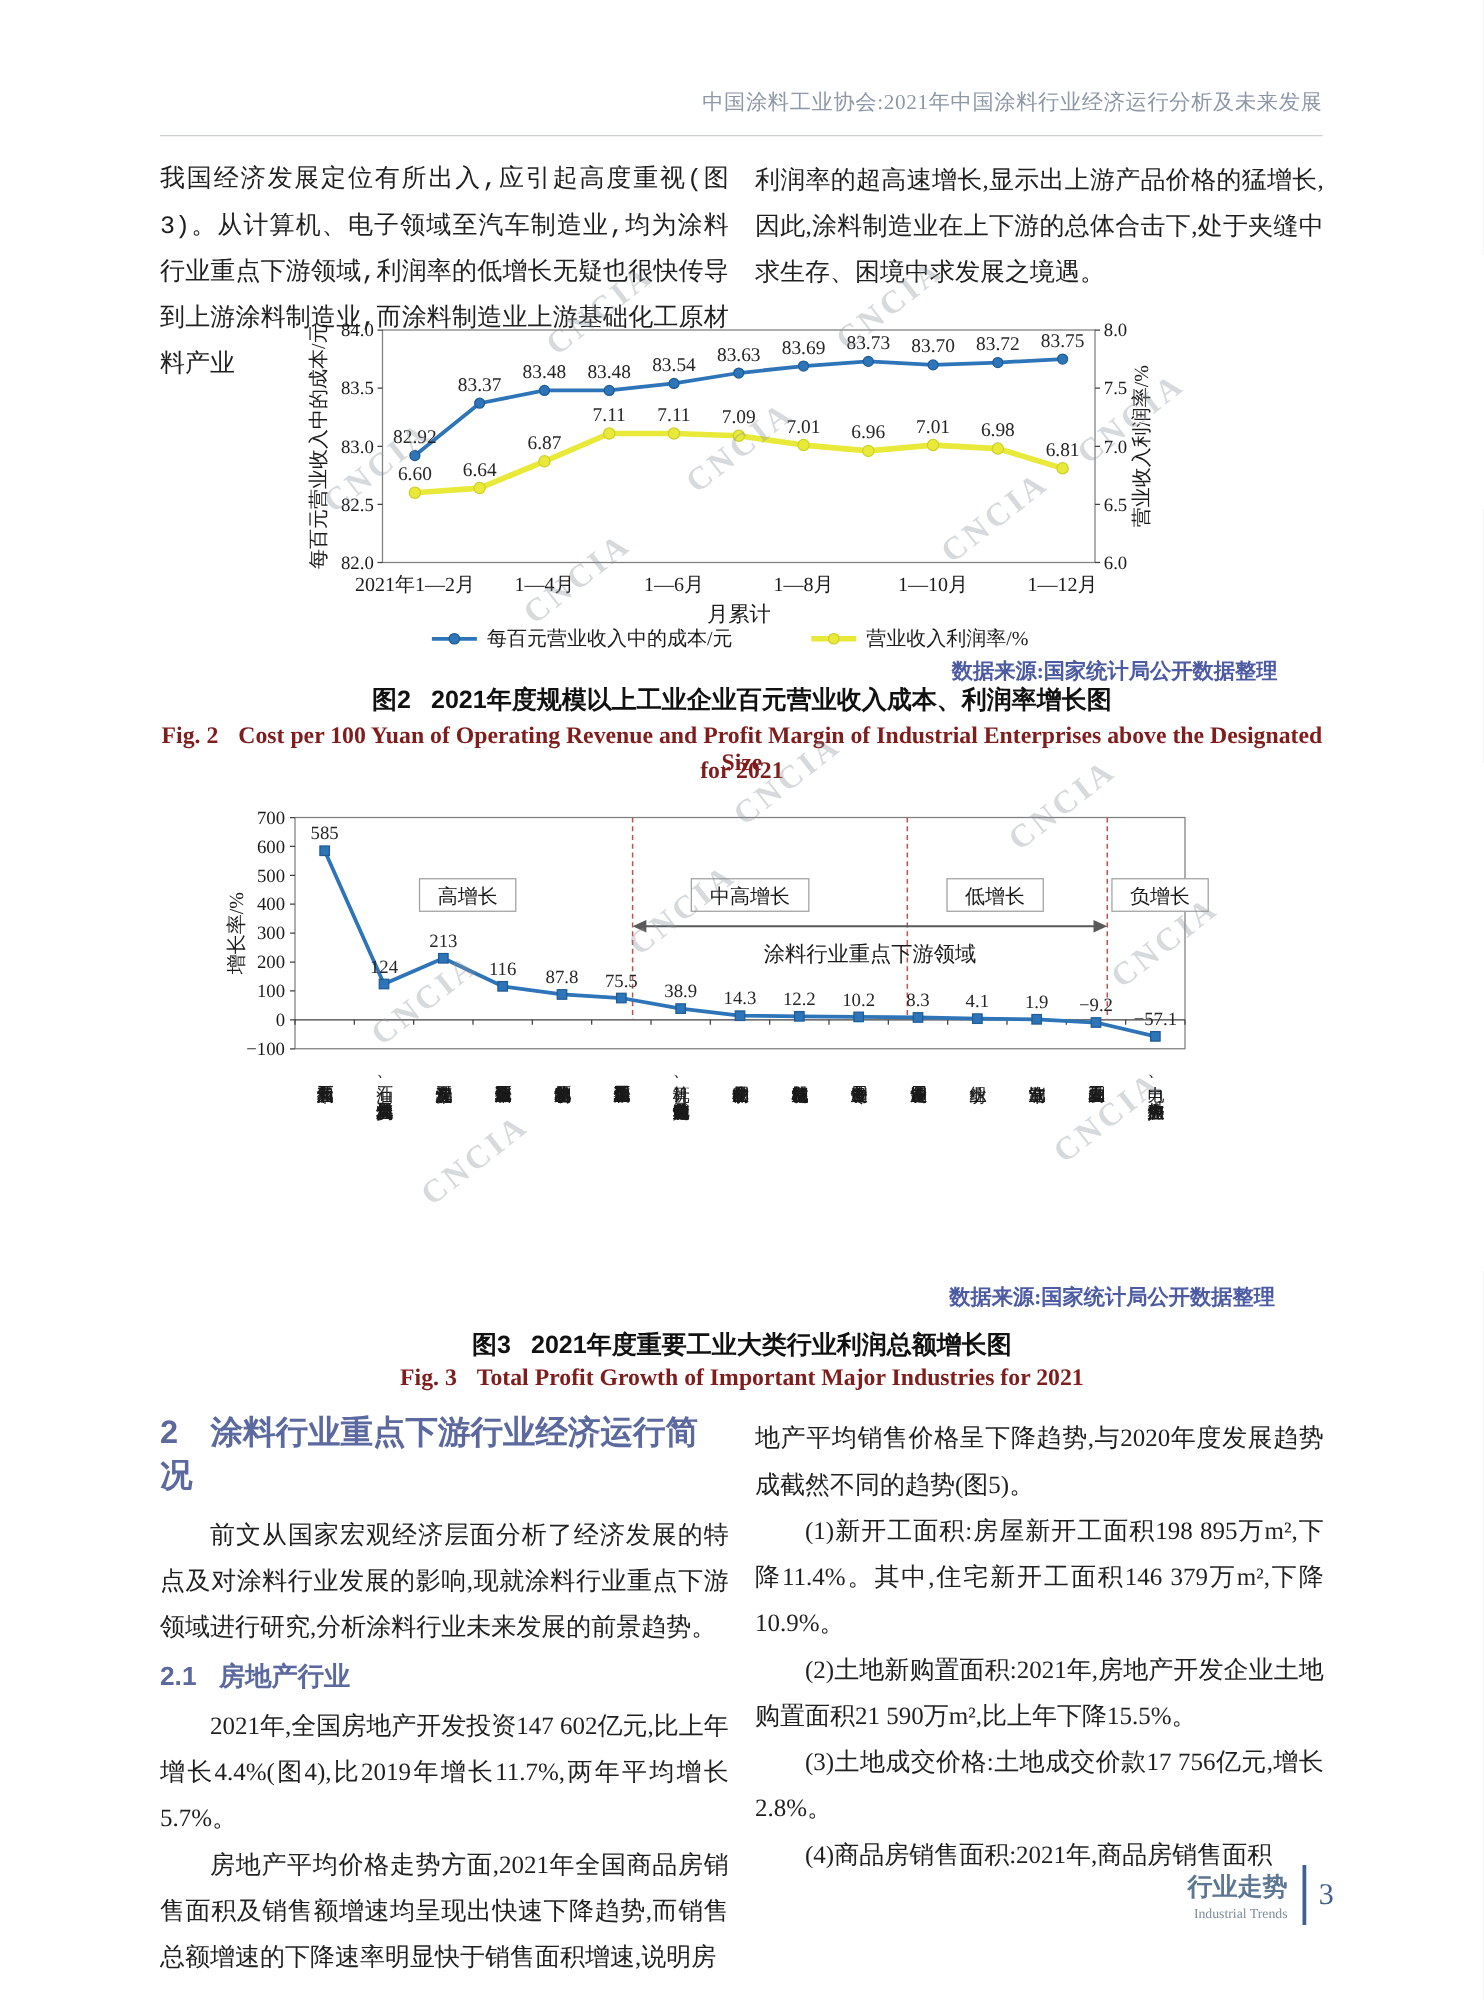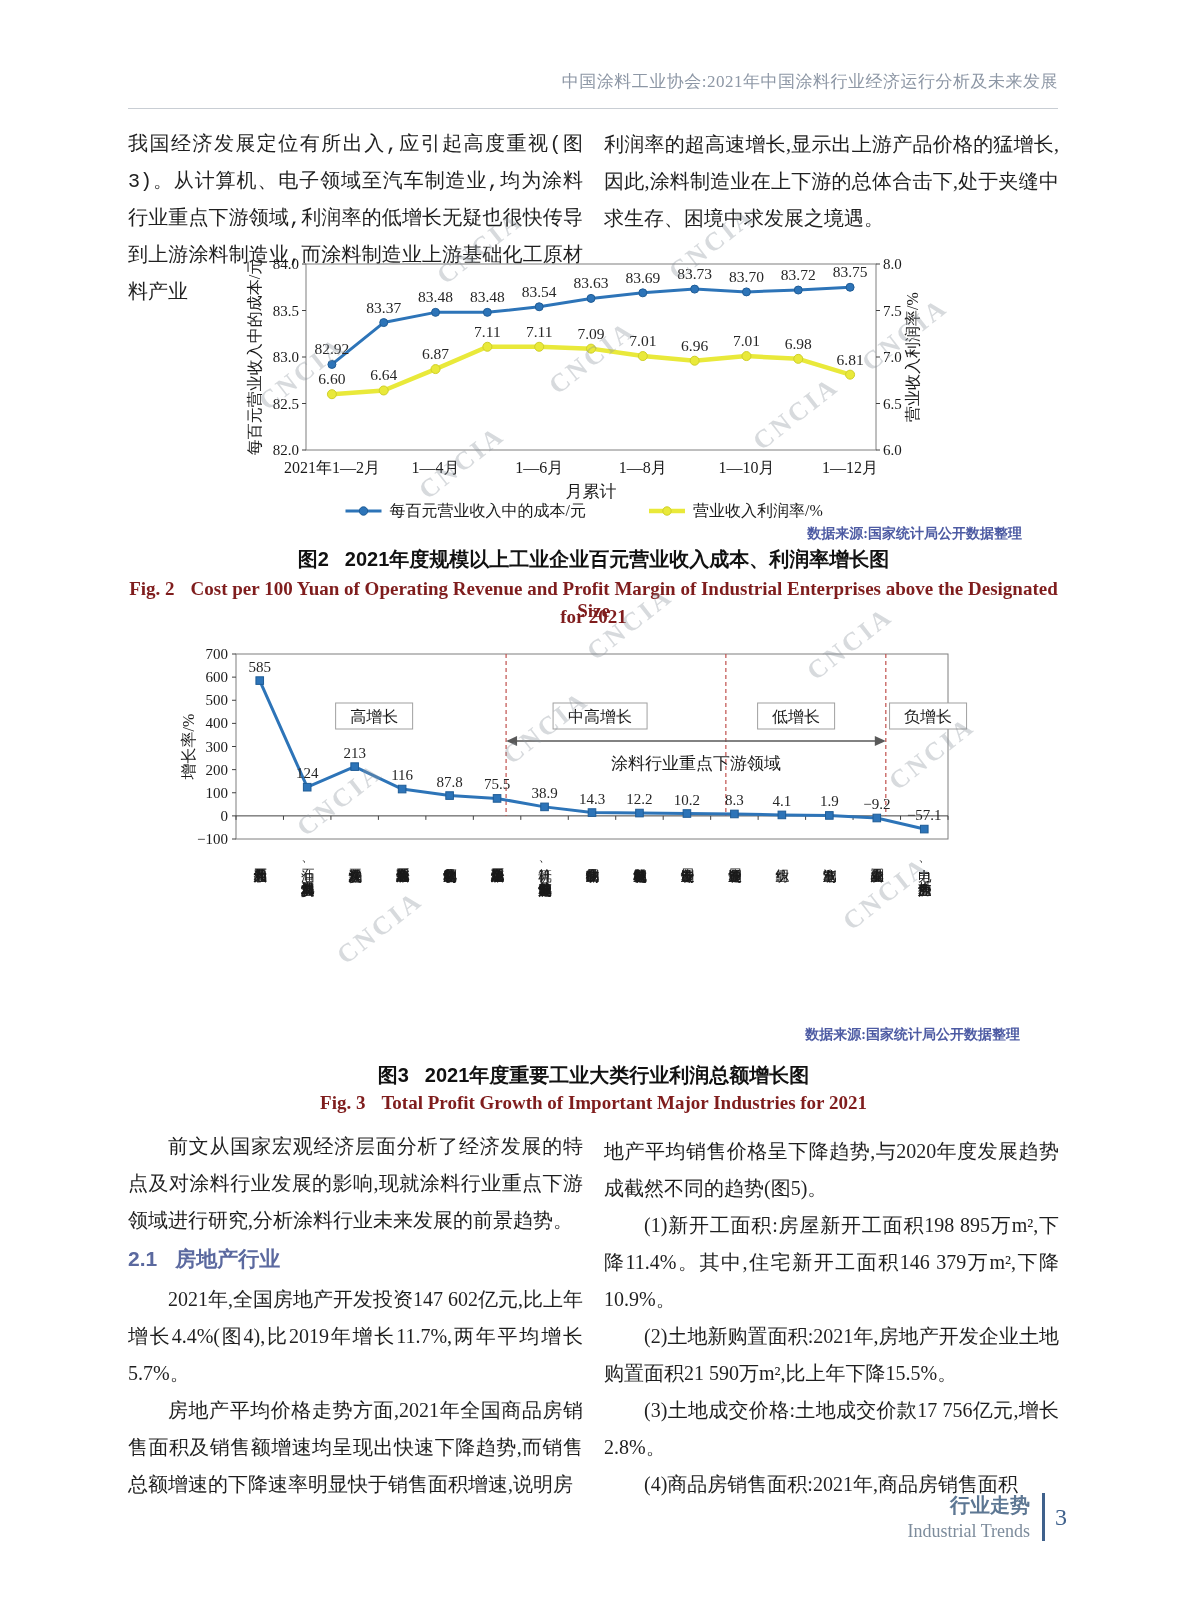--- a/index.html
+++ b/index.html
@@ -9,21 +9,21 @@
   
   .header-title{top:70px;right:129px;font-size:17px;color:#8d97a5;letter-spacing:.5px;}
   .header-rule{top:108px;left:128px;width:930px;height:1px;background:#c9ced4;}
   
   .col{width:455px;font-size:20px;line-height:37px;text-align:justify;}
   .para{text-align:justify;}
   .indent{text-indent:2em;}
   .intro-left{left:128px;top:126px;font-family:Liberation Mono, monospace;}
   .intro-right{left:604px;top:126px;}
   
-  .datasource{font-size:14px;font-weight:700;color:#4d5ba3;}
+  .datasource{font-size:17px;font-weight:700;color:#4d5ba3;}
   .ds1{top:525px;right:165px;}
   .ds2{top:1026px;right:167px;}
   .cap{left:128px;width:931px;text-align:center;}
   .cap-zh{font-family:"Liberation Sans","DejaVu Sans",sans-serif;font-weight:700;font-size:20px;color:#111;}
   .cap-en{font-weight:700;font-size:19px;color:#7f1d1d;}
   .cap-sp{margin-left:16px;}
   .cap2-zh{top:546px;} .cap2-en1{top:578px;} .cap2-en2{top:606px;}
   .cap3-zh{top:1062px;} .cap3-en{top:1092px;}
   
   .chart1{left:240px;top:250px;width:700px;height:278px;}
@@ -38,21 +38,21 @@
   .h2{font-family:"Liberation Sans","DejaVu Sans",sans-serif;font-weight:700;font-size:26px;
       color:#5b699f;margin:0 0 12px 0;}
   .h2 .num{margin-right:26px;}
   .h3{font-family:"Liberation Sans","DejaVu Sans",sans-serif;font-weight:700;font-size:21px;
       color:#5b699f;margin:6px 0 8px 0;}
   .h3 .num{margin-right:18px;}
   .bodyp{font-size:20px;line-height:37px;text-align:justify;margin:0;}
   
   .footer{right:120px;top:1492px;display:flex;align-items:center;}
   .footer .zh{font-family:"Liberation Sans","DejaVu Sans",sans-serif;font-weight:700;font-size:20px;color:#5d7793;text-align:right;}
-  .footer .en{font-size:18px;color:#7d8c9c;text-align:right;margin-top:2px;}
+  .footer .en{font-size:11px;color:#7d8c9c;text-align:right;margin-top:2px;}
   .footer .bar{width:3px;height:48px;background:#3f618c;margin:0 10px 0 12px;}
   .footer .pn{font-size:24px;color:#3f618c;}
   
   .wm{position:absolute;transform:translate(-50%,-50%) rotate(-38deg);
       font-weight:700;font-size:26px;letter-spacing:3px;color:rgba(140,148,158,.35);pointer-events:none;}
 </style>
 </head>
 <body>
 
 <div class="page">
@@ -264,20 +264,23 @@
 
   <div class="abs datasource ds2">数据来源:国家统计局公开数据整理</div>
   <div class="abs cap cap-zh cap3-zh">
     <span>图3</span><span class="cap-sp">2021年度重要工业大类行业利润总额增长图</span>
   </div>
   <div class="abs cap cap-en cap3-en">
     <span>Fig. 3</span><span class="cap-sp">Total Profit Growth of Important Major Industries for 2021</span>
   </div>
 
   <div class="abs sec-col leftcol2">
+    <div class="h2">
+      <span class="num">2</span><span>涂料行业重点下游行业经济运行简况</span>
+    </div>
     <p class="bodyp indent">前文从国家宏观经济层面分析了经济发展的特点及对涂料行业发展的影响,现就涂料行业重点下游领域进行研究,分析涂料行业未来发展的前景趋势。</p>
     <div class="h3">
       <span class="num">2.1</span><span>房地产行业</span>
     </div>
     <p class="bodyp indent">2021年,全国房地产开发投资147 602亿元,比上年增长4.4%(图4),比2019年增长11.7%,两年平均增长5.7%。</p>
     <p class="bodyp indent">房地产平均价格走势方面,2021年全国商品房销售面积及销售额增速均呈现出快速下降趋势,而销售总额增速的下降速率明显快于销售面积增速,说明房</p>
   </div>
 
   <div class="abs sec-col rightcol2">
     <p class="bodyp">地产平均销售价格呈下降趋势,与2020年度发展趋势成截然不同的趋势(图5)。</p>

